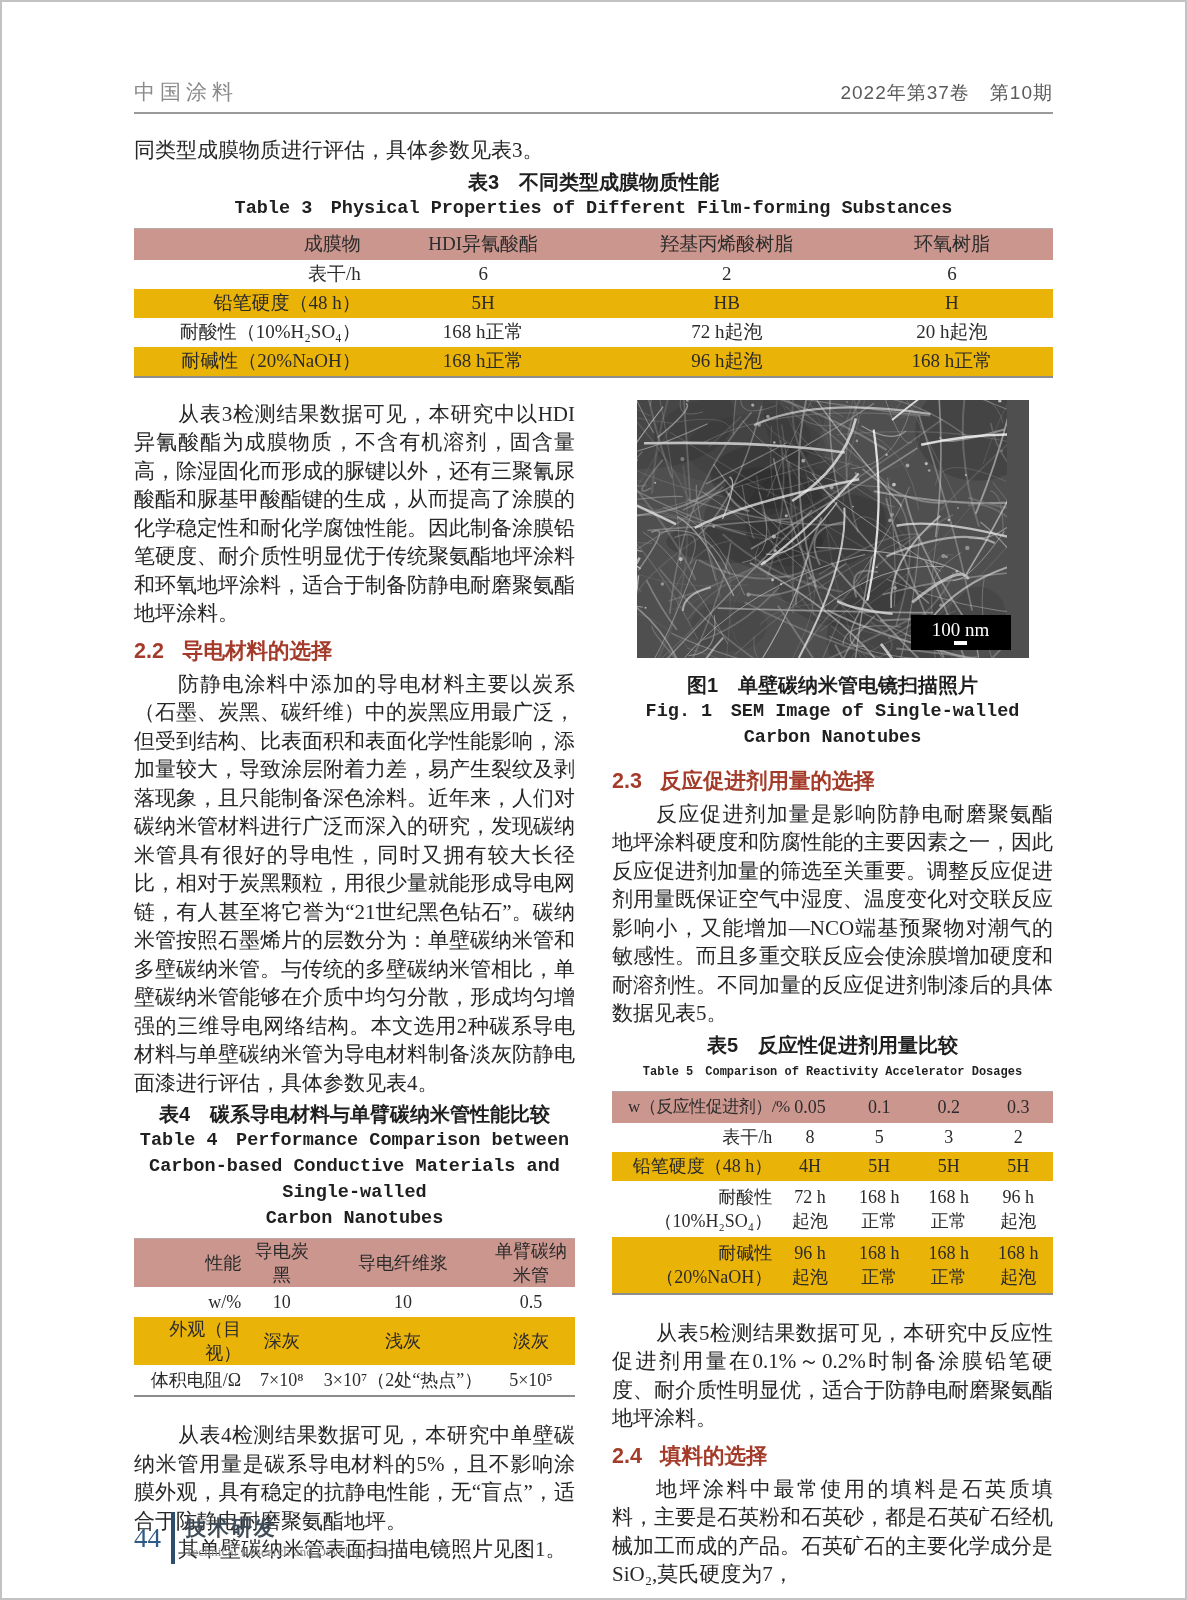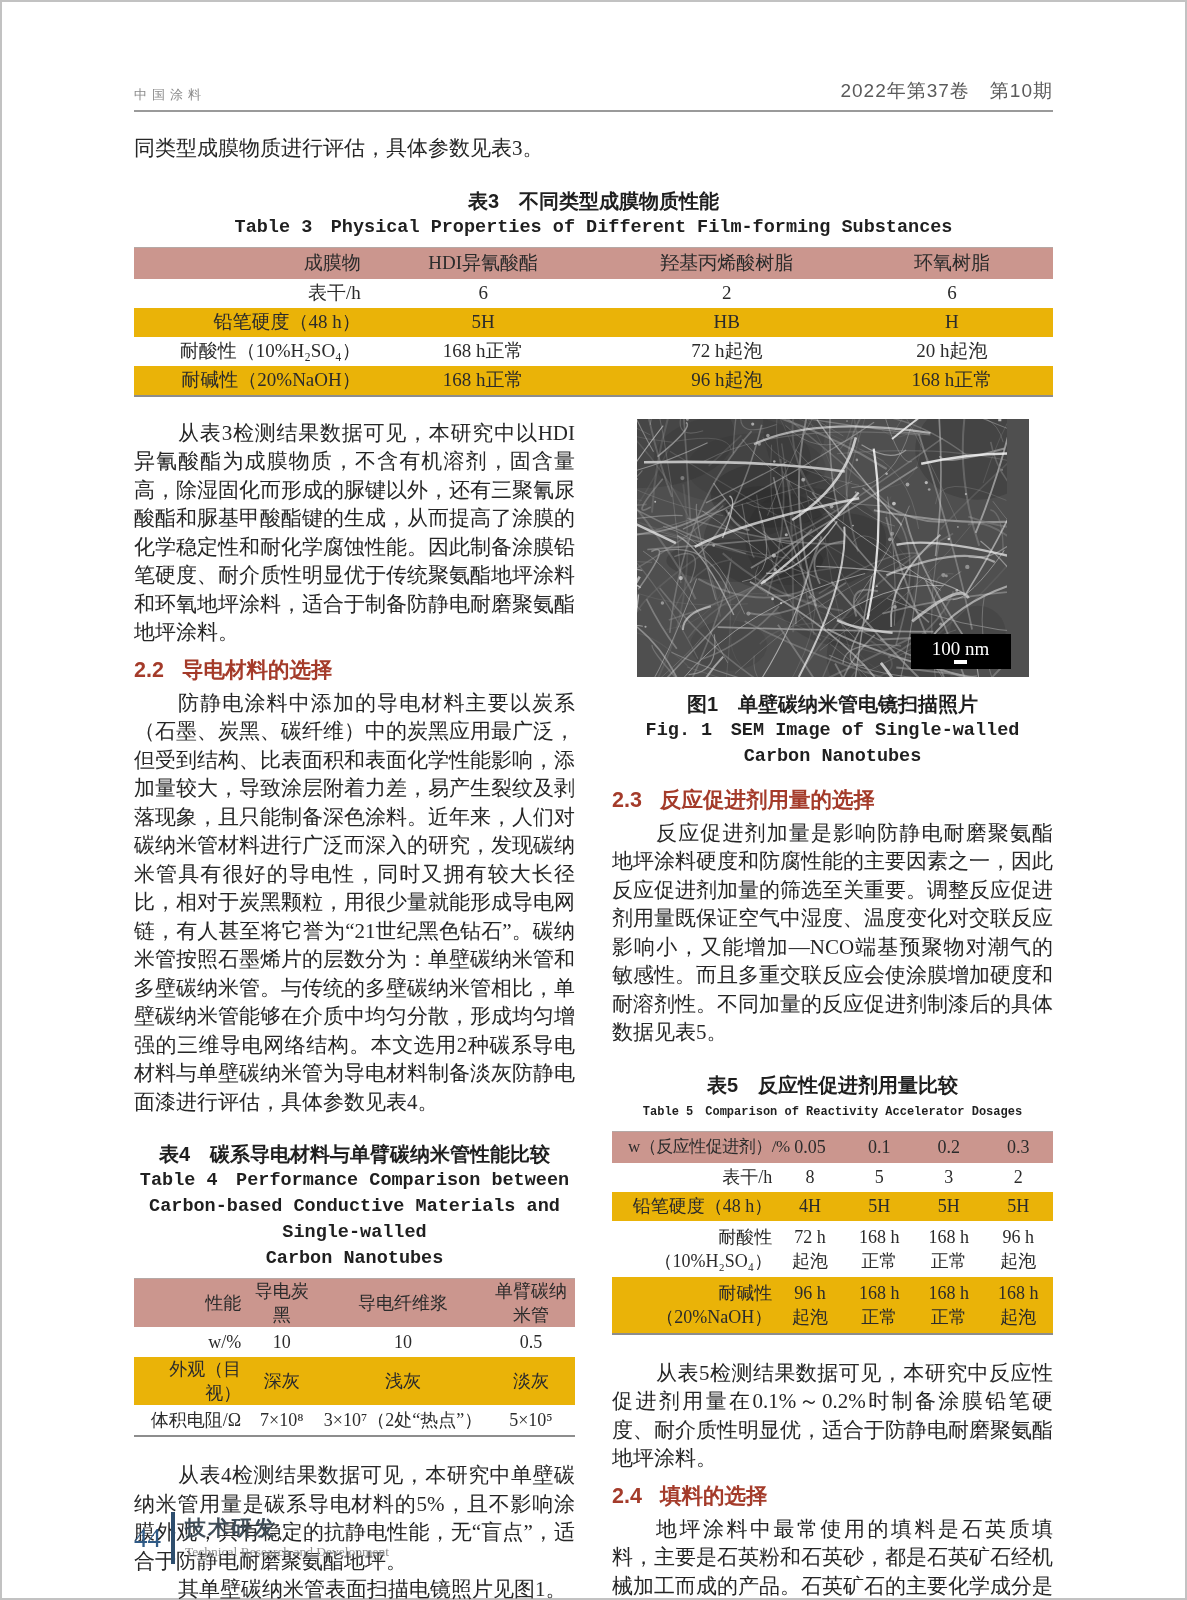--- a/index.html
+++ b/index.html
@@ -5,37 +5,37 @@
   html,body{margin:0;padding:0;}
   .canvas{
     width:1187px;height:1600px;background:#ffffff;position:relative;
     box-sizing:border-box;padding:78px 134px 0 134px;overflow:hidden;
     box-shadow:inset 0 0 0 2px #c2c2c2;
     font-family:"Liberation Serif","DejaVu Serif",serif;color:#2b2b2b;
   }
   
   .pg-header{display:flex;justify-content:space-between;align-items:flex-end;
     border-bottom:2px solid #9a9a9a;padding-bottom:6px;}
-  .brand{font-family:"Liberation Sans","DejaVu Sans",sans-serif;font-size:13px;color:#8a8a8a;letter-spacing:5px;}
+  .brand{font-family:"Liberation Sans","DejaVu Sans",sans-serif;font-size:21px;color:#8a8a8a;letter-spacing:5px;}
   .issue{font-family:"Liberation Sans","DejaVu Sans",sans-serif;font-size:19px;color:#5a5a5a;letter-spacing:1px;}
   
   .para{font-size:21px;line-height:28.5px;text-align:justify;margin:0;color:#262626;}
   .indent{text-indent:2.1em;}
   .intro{margin-top:22px;}
   
   .sec-h{display:flex;font-family:"Liberation Sans","DejaVu Sans",sans-serif;font-weight:bold;
     font-size:21.5px;color:#a43b2a;margin:9px 0 5px 0;line-height:28px;}
   .sec-h .num{margin-right:18px;}
   
   .cap-cn{font-family:"Liberation Sans","DejaVu Sans",sans-serif;font-weight:bold;font-size:20px;
     text-align:center;color:#1f1f1f;line-height:27px;}
   .cap-en{font-family:Liberation Mono, monospace;font-weight:bold;font-size:18.5px;
     text-align:center;color:#1f1f1f;line-height:26px;white-space:pre-line;}
   .cap-en.one-line{font-size:12px;white-space:nowrap;}
-  .mt12{margin-top:25px;} .mt14{margin-top:14px;} .mt16{margin-top:16px;}
+  .mt12{margin-top:4px;} .mt14{margin-top:14px;} .mt16{margin-top:16px;}
   
   table.tbl{border-collapse:collapse;width:100%;table-layout:fixed;font-size:19px;color:#2b2b2b;
     border-top:1px solid #b5a8a5;border-bottom:2px solid #8d8d8d;margin-top:6px;}
   .tbl td{padding:0 3px;text-align:center;height:29px;}
   .tbl td.c1{text-align:right;padding-left:16px;}
   .tbl tr.hd td{background:#cb968e;height:31px;}
   .tbl tr.pk td{background:#eab308;}
   table.t4,table.t5{font-size:18px;}
   .t4 tr.hd td{height:48px;line-height:24px;}
   .t4 td{height:30px;}

